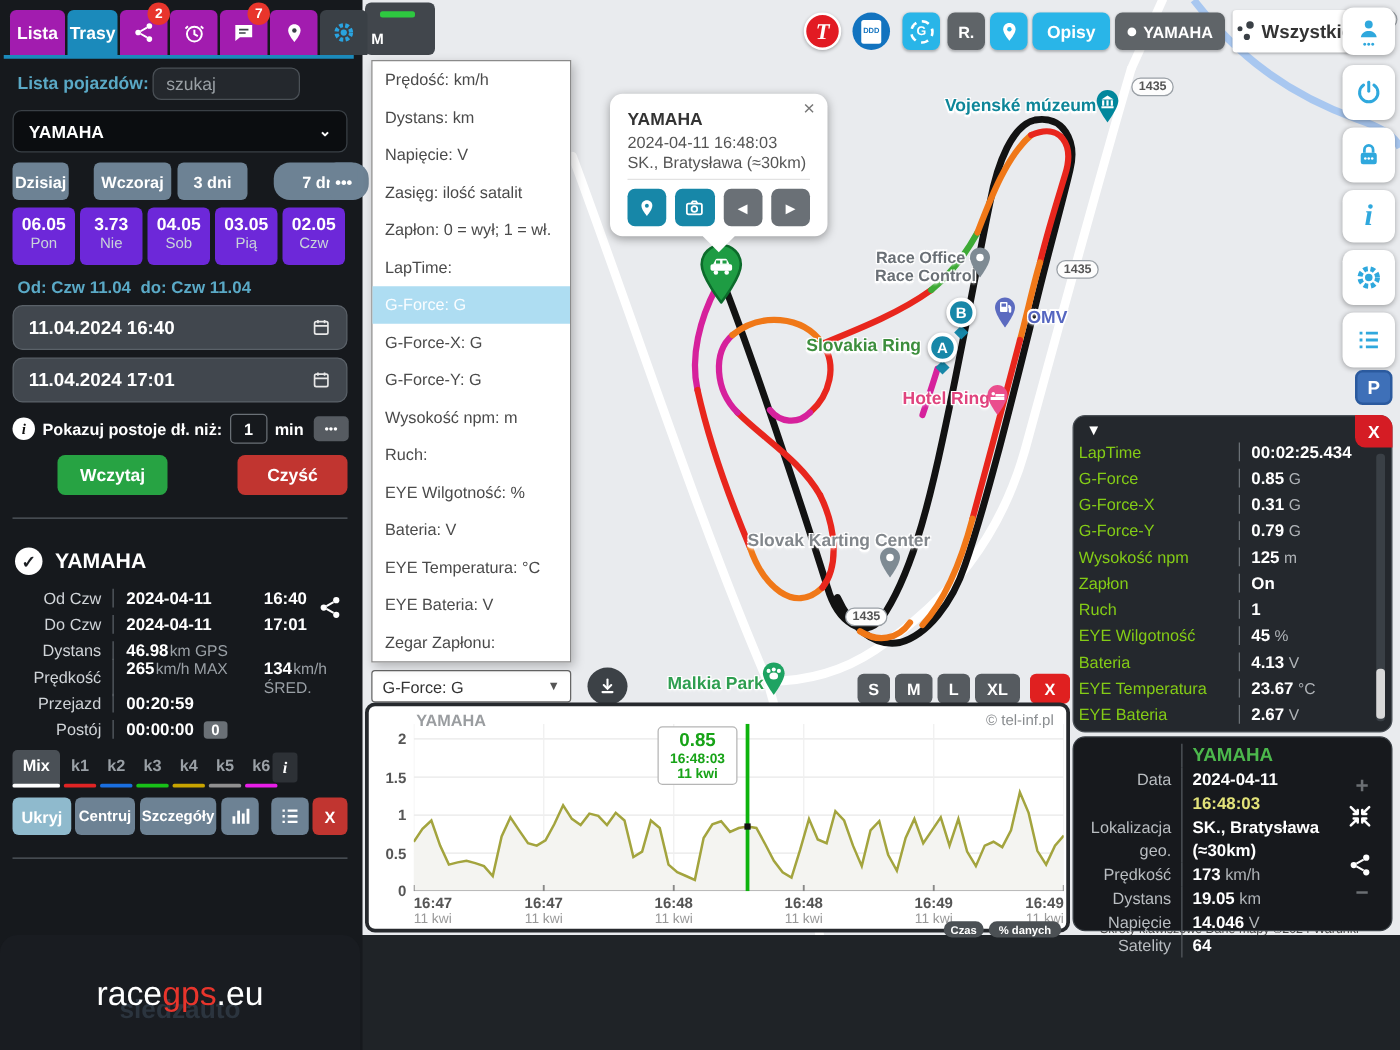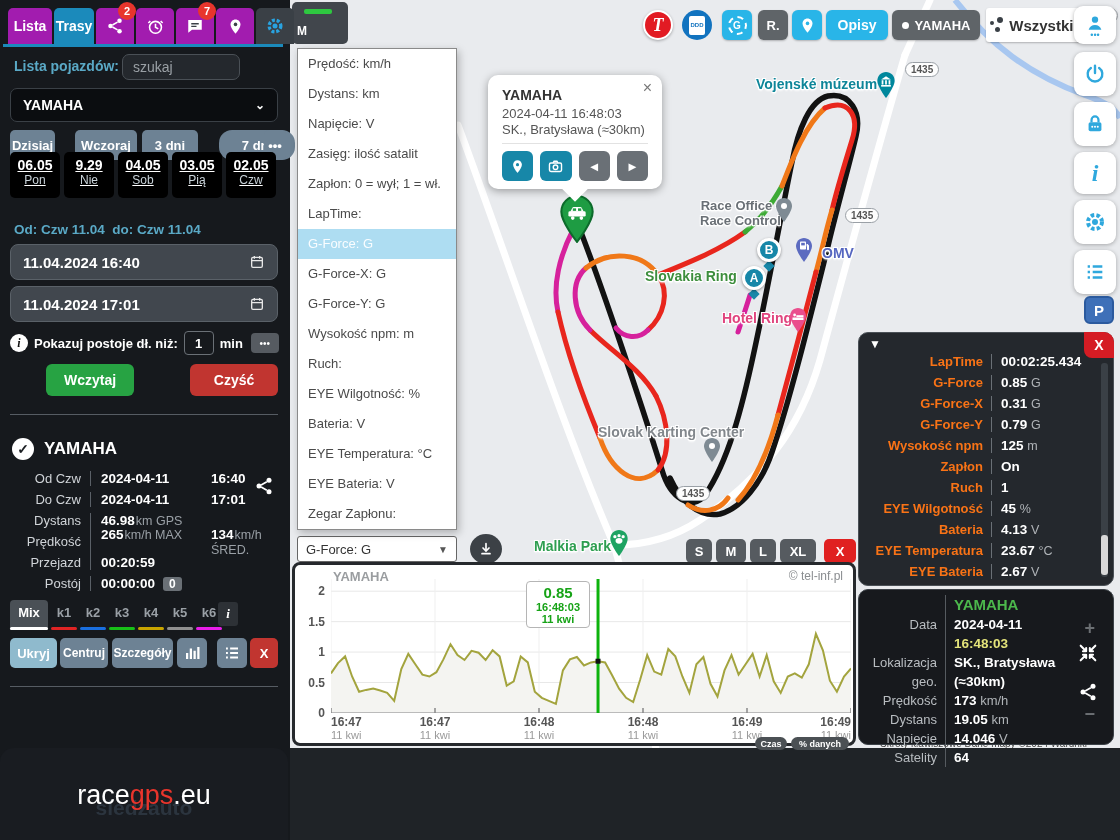--- a/index.html
+++ b/index.html
@@ -14,21 +14,21 @@
   #sidebar { left:0; top:0; width:290px; height:840px; background:#16191d; z-index:20; }
   .tab { height:36px; border-radius:5px 5px 0 0; background:#a21caf; color:#fff; font-weight:bold; font-size:14px; display:flex; align-items:center; justify-content:center; position:absolute; top:8px; }
   .tab.active { background:#1b8abb; }
   .tab .ic { color:#fff; }
   .badge { position:absolute; width:18px; height:18px; border-radius:50%; background:#e8352c; color:#fff; font-size:11px; font-weight:bold; display:flex; align-items:center; justify-content:center; z-index:2; }
   #tabline { left:3px; top:44px; width:280px; height:3px; background:#1b8abb; }
   .sidelabel { color:#5aa9c6; font-weight:bold; font-size:14px; }
   .darkinput { background:#24282d; border:1px solid #4a5056; border-radius:7px; color:#9aa0a5; font-size:14px; padding:0 10px; display:flex; align-items:center; }
   #vehsel { left:10px; top:88px; width:268px; height:34px; background:#0b0d10; border:1px solid #3a4046; border-radius:7px; color:#fff; font-weight:bold; font-size:14px; display:flex; align-items:center; padding:0 12px; justify-content:space-between; }
   .rbtn { position:absolute; top:130px; height:30px; background:#6d8294; border-radius:5px; color:#fff; font-weight:bold; font-size:13px; display:flex; align-items:center; justify-content:center; }
-  .dbtn { position:absolute; top:152px; width:50px; height:46px; background:#000000; border-radius:5px; color:#fff; text-align:center; padding-top:5px;text-decoration:underline; }
+  .dbtn { position:absolute; top:166px; width:50px; height:46px; background:#6d28d9; border-radius:5px; color:#fff; text-align:center; padding-top:5px; }
   .dbtn .d1 { font-weight:bold; font-size:14px; }
   .dbtn .d2 { font-size:12px; color:#c9d3d9; }
   .dateinput { left:10px; width:268px; height:36px; background:#41474e; border:1px solid #5a6168; border-radius:8px; color:#fff; font-weight:bold; font-size:15px; display:flex; align-items:center; padding:0 12px; justify-content:space-between; }
   .greenbtn { background:#27a343; border-radius:6px; color:#fff; font-weight:bold; font-size:14px; display:flex; align-items:center; justify-content:center; }
   .redbtn { background:#c13530; border-radius:6px; color:#fff; font-weight:bold; font-size:14px; display:flex; align-items:center; justify-content:center; }
   .hr { left:10px; width:268px; height:0; border-top:1px solid #565c63; }
   .checkc { width:22px; height:22px; border-radius:50%; background:#fff; color:#1b1e22; font-weight:bold; font-size:14px; display:flex; align-items:center; justify-content:center; }
   .vrow { display:flex; height:21px; align-items:center; font-size:13px; }
   .vlabel { flex:0 0 86px; text-align:right; color:#d0d4d8; padding-right:9px; }
   .vvals { border-left:1px solid #5a6067; padding-left:10px; color:#fff; display:flex; flex:1; }
@@ -82,21 +82,21 @@
   .ylab { position:absolute; width:26px; text-align:right; font-size:12px; font-weight:bold; color:#555; }
   .xtick { position:absolute; top:151px; text-align:left; line-height:13px; }
   .xtick .t1 { font-size:12px; font-weight:bold; color:#555; }
   .xtick .t2 { font-size:11px; color:#999; }
   #tooltip { position:absolute; width:64px; background:#fff; border:1px solid #b5b5b5; border-radius:4px; text-align:center; color:#17a317; font-weight:bold; padding:2px 0; z-index:5; }
   .chpill { position:absolute; top:172px; height:13px; background:#4b5054; border-radius:7px; color:#fff; font-size:9px; font-weight:bold; display:flex; align-items:center; justify-content:center; z-index:6; }
 
   
   #telpanel { left:858px; top:332px; width:256px; height:254px; background:#24282d; border:1px solid #4a5056; border-radius:10px; z-index:14; }
   .trow { display:flex; height:21px; align-items:center; font-size:13px; }
-  .tlabel { flex:0 0 128px; text-align:right; color:#f97316; font-weight:bold; padding-right:8px; }
+  .tlabel { flex:0 0 128px; text-align:left; color:#84cc16; font-weight:normal; padding-right:8px; }
   .tval { border-left:1px solid #6a7076; padding-left:9px; color:#fff; }
   .tval b { font-size:13.5px; }
   .tval i { font-style:normal; color:#b0b4b8; font-size:12.5px; }
 
   
   #infopanel { left:858px; top:589px; width:256px; height:156px; background:#17191d; border:1px solid #3a4046; border-radius:10px; z-index:14; padding:5px 8px 0 6px; }
   .irow { display:flex; font-size:13px; line-height:19px; }
   .ilabel { flex:0 0 80px; text-align:right; color:#b9bdc1; padding-right:8px; }
   .ival { border-left:1px solid #565b60; padding-left:8px; color:#fff; width:130px; }
   .ival b { font-size:13.5px; }
@@ -739,21 +739,21 @@
         <span>7 dni</span>
       </div>
       <div class="rbtn ab" style="left: 264px; width: 22px;">
         <span>•••</span>
       </div>
       <div class="dbtn" style="left: 10px;">
         <div class="d1">06.05</div>
         <div class="d2">Pon</div>
       </div>
       <div class="dbtn" style="left: 64px;">
-        <div class="d1">9.29</div>
+        <div class="d1">3.73</div>
         <div class="d2">Nie</div>
       </div>
       <div class="dbtn" style="left: 118px;">
         <div class="d1">04.05</div>
         <div class="d2">Sob</div>
       </div>
       <div class="dbtn" style="left: 172px;">
         <div class="d1">03.05</div>
         <div class="d2">Pią</div>
       </div>

